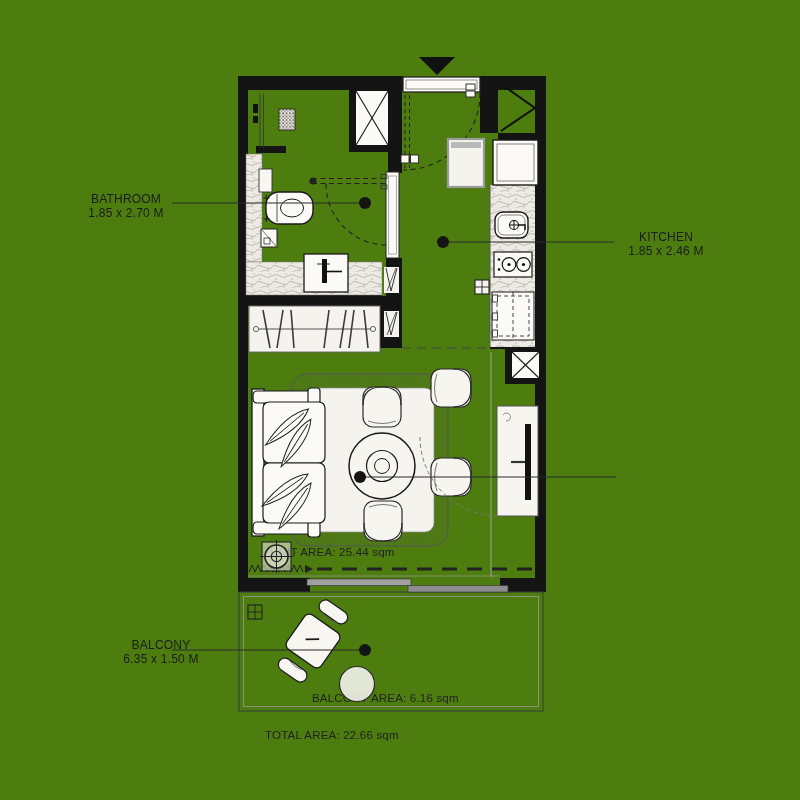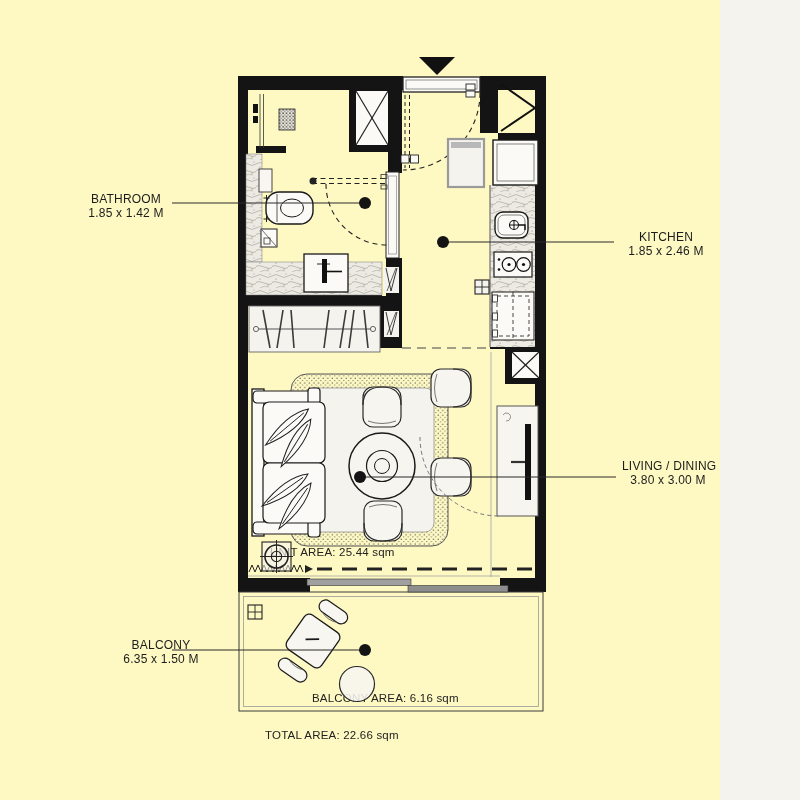--- a/index.html
+++ b/index.html
@@ -1,18 +1,18 @@
 <!DOCTYPE html>
 <html><head>
 <meta charset="utf-8">
 <style>
   html,body{margin:0;padding:0;}
   body{width:800px;height:800px;overflow:hidden;background:#f5f3ee;
        font-family:"Liberation Sans", sans-serif;}
-  .stage{position:relative;width:720px;height:800px;background:#fef9c3;}
+  .stage{position:relative;width:800px;height:800px;background:#4d7c0f;}
   svg.plan,svg.overlay{position:absolute;left:0;top:0;width:800px;height:800px;}
   svg.plan{z-index:1;}
   svg.overlay{z-index:3;pointer-events:none;}
   .room-label{position:absolute;z-index:2;text-align:center;color:#1c1c1c;
       font-size:12px;line-height:14px;letter-spacing:.2px;white-space:nowrap;}
   .area-label{position:absolute;z-index:2;color:#222;font-size:11.5px;
       letter-spacing:.2px;white-space:nowrap;}
 </style>
 </head>
 <body>
@@ -285,30 +285,26 @@
         <circle cx="443" cy="242" r="6" fill="#141414" stroke="none"></circle>
     <line x1="360" y1="477" x2="616" y2="477"></line>
         <circle cx="360" cy="477" r="6" fill="#141414" stroke="none"></circle>
     <line x1="172" y1="650" x2="365" y2="650"></line>
         <circle cx="365" cy="650" r="6" fill="#141414" stroke="none"></circle>
   </g>
 </svg>
 
 <div class="room-label" style="left:88px;top:192px;width:76px;">
   <div>BATHROOM</div>
-  <div>1.85 x 1.42 M</div>
+  <div>1.85 x 2.70 M</div>
 </div>
 <div class="room-label" style="left:628px;top:230px;width:76px;text-align:center;">
   <div>KITCHEN</div>
   <div>1.85 x 2.46 M</div>
 </div>
-<div class="room-label" style="left:622px;top:459px;width:92px;">
-  <div>LIVING / DINING</div>
-  <div>3.80 x 3.00 M</div>
-</div>
 <div class="room-label" style="left:88px;top:638px;width:76px;margin-left:35px;">
   <div>BALCONY</div>
   <div>6.35 x 1.50 M</div>
 </div>
 
 <div class="area-label" style="left:270px;top:546px;">UNIT AREA: 25.44 sqm</div>
 <div class="area-label" style="left:264px;top:692px;padding-left:48px;">BALCONY AREA: 6.16 sqm</div>
 <div class="area-label" style="left:265px;top:729px;">TOTAL AREA: 22.66 sqm</div>
 
 <svg class="overlay" viewBox="0 0 800 800">

